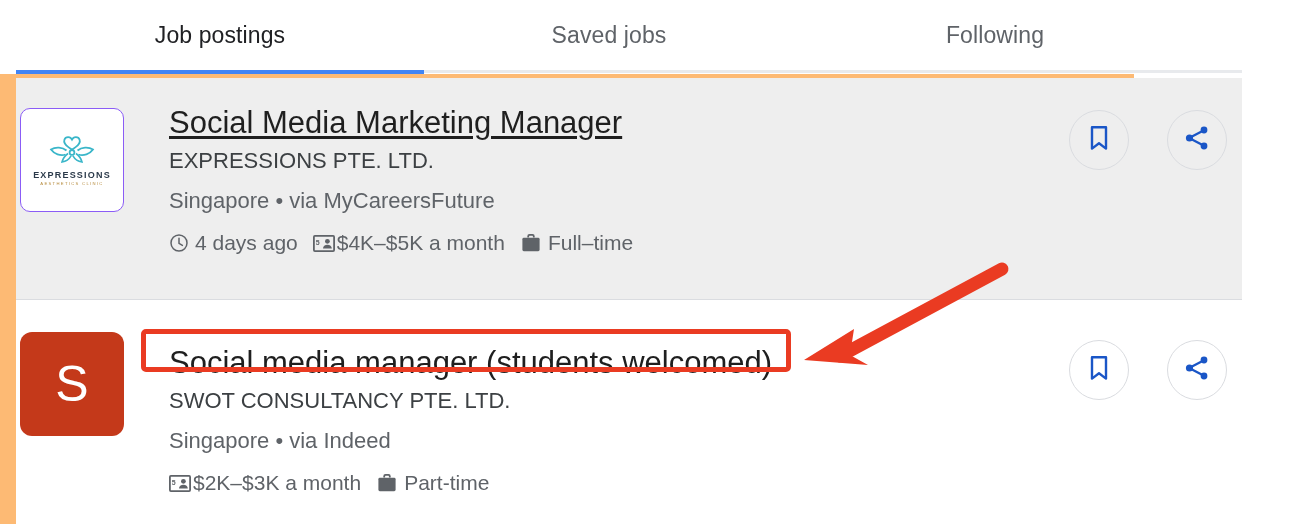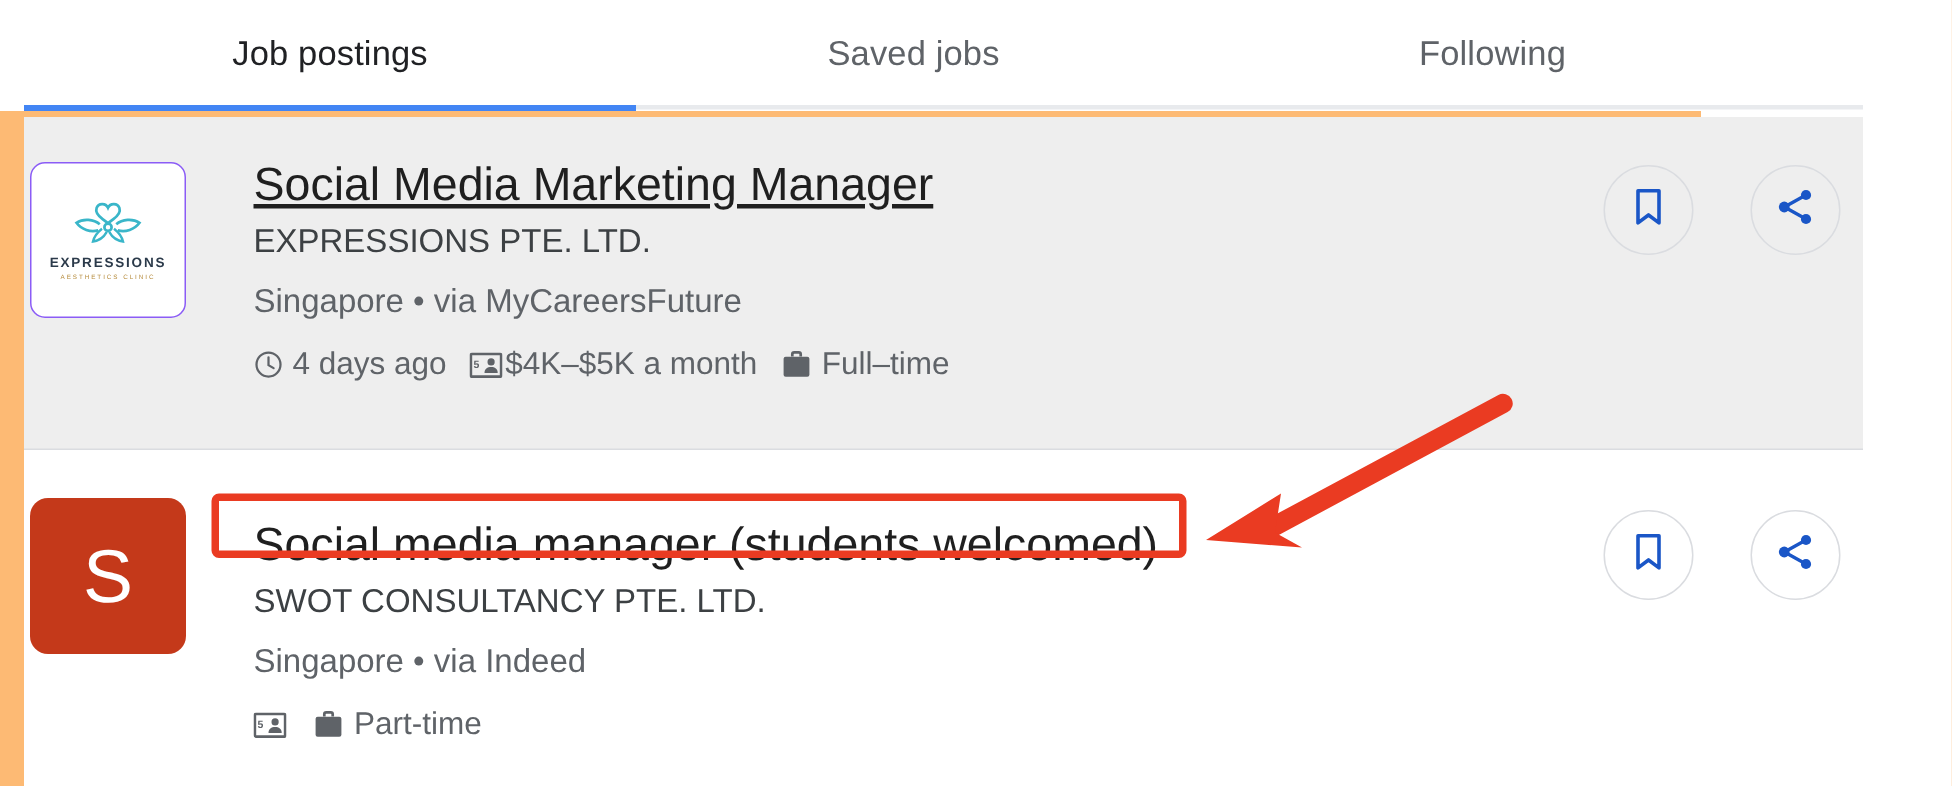--- a/index.html
+++ b/index.html
@@ -303,20 +303,21 @@
 
         <span class="meta-item">
           <span class="meta-icon tight">
             <svg width="22" height="17" viewBox="0 0 22 17">
               <rect x="0.9" y="0.9" width="20.2" height="15.2" rx="1" fill="none" stroke="#5f6368" stroke-width="1.8"></rect>
               <text x="4.6" y="10.4" font-family="Liberation Sans, sans-serif" font-size="7" font-weight="bold" fill="#5f6368" text-anchor="middle">5</text>
               <circle cx="14.4" cy="6.3" r="2.4" fill="#5f6368"></circle>
               <path d="M10 13.6c0-2.6 1.9-3.9 4.4-3.9s4.4 1.3 4.4 3.9z" fill="#5f6368"></path>
             </svg>
           </span>
+          <span>$2K–$3K a month</span>
         </span>
 
         <span class="meta-item">
           <span class="meta-icon">
             <svg width="22" height="21" viewBox="0 0 22 21">
               <path d="M8.2 4.6V3.2c0-.7.6-1.3 1.3-1.3h3c.7 0 1.3.6 1.3 1.3v1.4" fill="none" stroke="#5f6368" stroke-width="1.8"></path>
               <rect x="2.4" y="4.8" width="17.2" height="13.4" rx="1.4" fill="#5f6368"></rect>
             </svg>
           </span>
           <span>Part-time</span>

